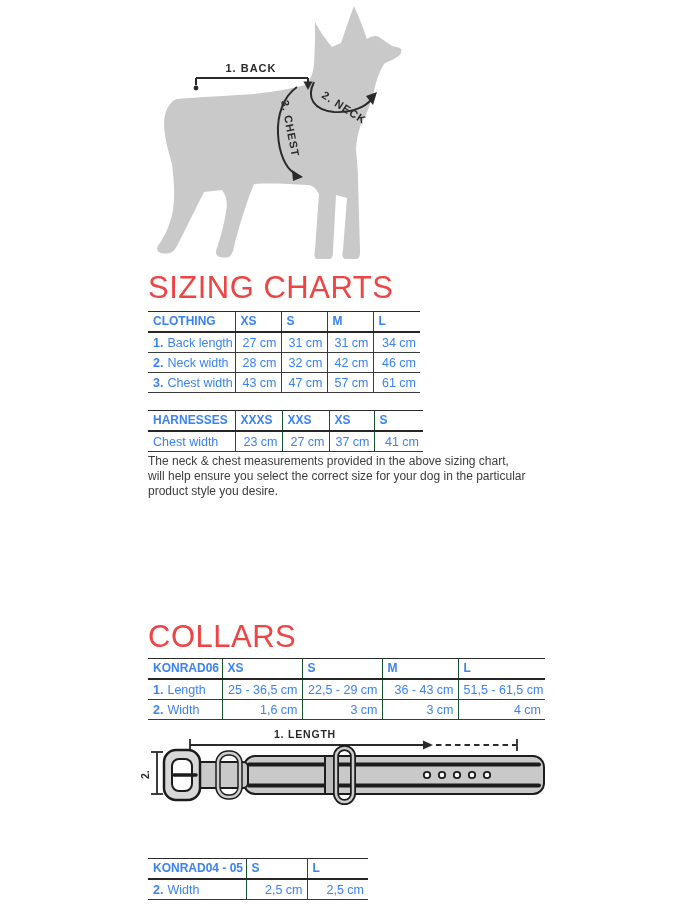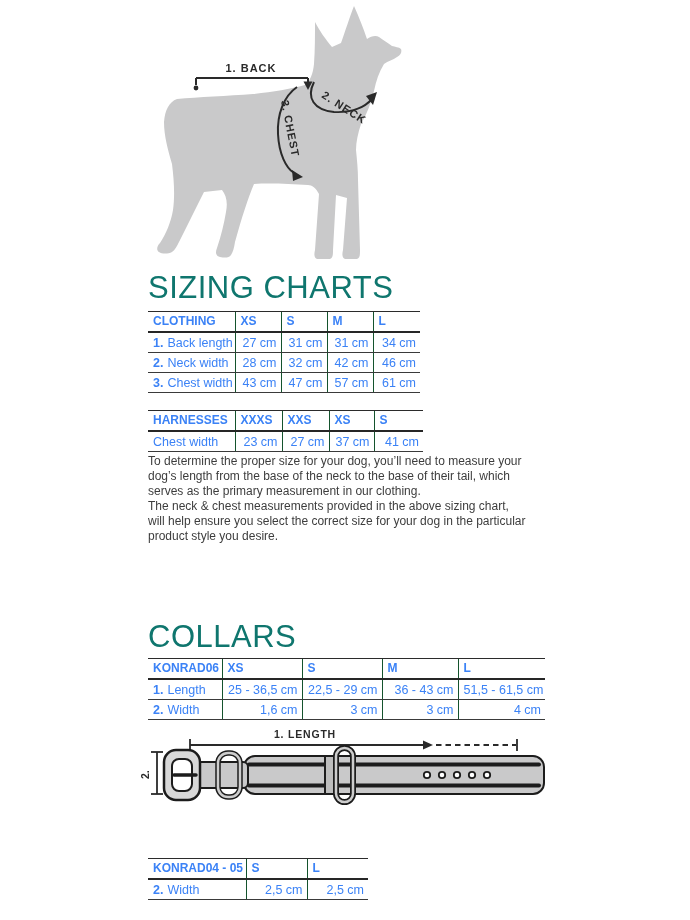--- a/index.html
+++ b/index.html
@@ -1,21 +1,21 @@
 <!DOCTYPE html>
 <html><head>
 <meta charset="utf-8">
 <style>
   html,body{margin:0;padding:0;background:#ffffff;}
   #page{position:relative;width:690px;height:920px;background:#ffffff;overflow:hidden;
         font-family:"Liberation Sans", sans-serif;color:#3b3b3b;}
 
   .abs{position:absolute;}
 
-  .big-title{font-size:31px;font-weight:300;letter-spacing:0.5px;color:#0f766e;line-height:34px;}
+  .big-title{font-size:31px;font-weight:300;letter-spacing:0.5px;color:#ef4444;line-height:34px;}
 
   table.size-table{border-collapse:collapse;table-layout:fixed;color:#3b82f6;}
   table.size-table th{font-weight:bold;font-size:12px;text-align:left;
       padding:2px 3px 3px 5px;border-top:1.5px solid #2b2b2b;border-bottom:2px solid #262626;
       white-space:nowrap;overflow:hidden;}
   table.size-table td{font-size:12.5px;padding:2.5px 3px 2.5px 5px;border-bottom:1px solid #3a3a3a;
       white-space:nowrap;overflow:hidden;}
   table.size-table th + th, table.size-table td + td{border-left:1px solid #14532d;}
   table.size-table td.val{text-align:right;padding-right:4px;}
   td.lab .num{font-weight:bold;margin-right:4px;}
@@ -165,23 +165,20 @@
         <td class="lab"><span class="num"></span><span>Chest width</span></td>
         <td class="val">23 cm</td>
         <td class="val">27 cm</td>
         <td class="val">37 cm</td>
         <td class="val">41 cm</td>
       </tr>
     </tbody>
   </table>
 
   <div class="abs paragraphs" style="left:148px;top:454px;">
-    <p>To determine the proper size for your dog, you’ll need to measure your
-dog’s length from the base of the neck to the base of their tail, which
-serves as the primary measurement in our clothing.</p>
     <p>The neck &amp; chest measurements provided in the above sizing chart,
 will help ensure you select the correct size for your dog in the particular
 product style you desire.</p>
   </div>
 
   <div class="abs big-title" style="left:148px;top:620px;">COLLARS</div>
 
   <table class="size-table abs" style="left:148px;top:658px;width:397px;">
     <colgroup>
         <col style="width:74px">

